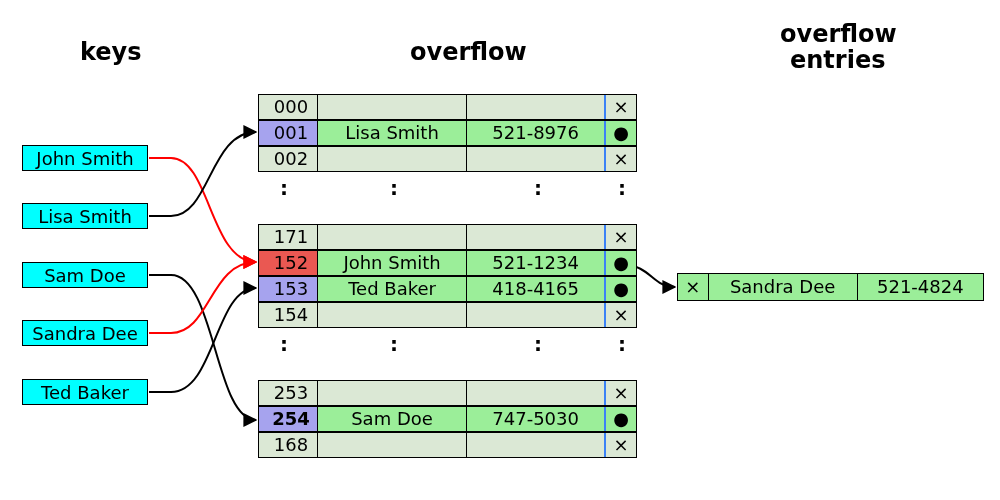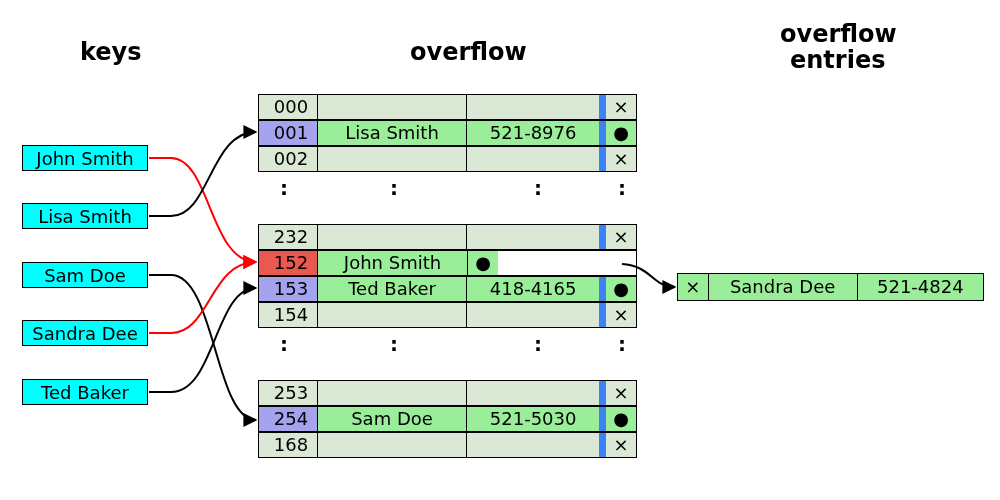--- a/index.html
+++ b/index.html
@@ -58,21 +58,21 @@
     border: 1px solid #000;
     display: flex;
   }
   .cell-name, .cell-phone, .cell-flag {
     box-sizing: border-box;
     height: 100%;
     text-align: center;
     line-height: 24px;
   }
   .cell-name  { width: 150px; border-right: 1px solid #000; }
-  .cell-phone { width: 140px; border-right: 7px solid #3b82f6; }
+  .cell-phone { width: 140px; border-right: 2px solid #3b82f6; }
   .cell-flag  { width: 30px; font-weight: 400; }
   .brow.empty .cell-name,
   .brow.empty .cell-phone,
   .brow.empty .cell-flag { background: #dbe8d5; }
   .brow.full  .cell-name,
   .brow.full  .cell-phone,
   .brow.full  .cell-flag { background: #9bee99; }
   
   .colons { position: absolute; font-weight: 700; font-size: 20px; }
   
@@ -147,29 +147,30 @@
     <div class="cell-name"></div>
     <div class="cell-phone"></div>
     <div class="cell-flag">×</div>
   </div>
 
   <div class="colons" style="left:280px; top:176px;">:</div>
   <div class="colons" style="left:390px; top:176px;">:</div>
   <div class="colons" style="left:534px; top:176px;">:</div>
   <div class="colons" style="left:618px; top:176px;">:</div>
 
-  <div class="idx" style="top:224px;">232</div>
+  <div class="idx" style="top:224px;">171</div>
   <div class="brow empty" style="top:224px;">
     <div class="cell-name"></div>
     <div class="cell-phone"></div>
     <div class="cell-flag">×</div>
   </div>
   <div class="idx hi-red" style="top:250px;">152</div>
   <div class="brow full" style="top:250px;">
     <div class="cell-name">John Smith</div>
+    <div class="cell-phone">521-1234</div>
     <div class="cell-flag">●</div>
   </div>
   <div class="idx hi-blue" style="top:276px;">153</div>
   <div class="brow full" style="top:276px;">
     <div class="cell-name">Ted Baker</div>
     <div class="cell-phone">418-4165</div>
     <div class="cell-flag">●</div>
   </div>
   <div class="idx" style="top:302px;">154</div>
   <div class="brow empty" style="top:302px;">
@@ -182,24 +183,24 @@
   <div class="colons" style="left:390px; top:332px;">:</div>
   <div class="colons" style="left:534px; top:332px;">:</div>
   <div class="colons" style="left:618px; top:332px;">:</div>
 
   <div class="idx" style="top:380px;">253</div>
   <div class="brow empty" style="top:380px;">
     <div class="cell-name"></div>
     <div class="cell-phone"></div>
     <div class="cell-flag">×</div>
   </div>
-  <div class="idx hi-blue" style="top:406px;">254</div>
+  <div class="idx hi-blue" style="top:406px;font-weight:bold;">254</div>
   <div class="brow full" style="top:406px;">
     <div class="cell-name">Sam Doe</div>
-    <div class="cell-phone">521-5030</div>
+    <div class="cell-phone">747-5030</div>
     <div class="cell-flag">●</div>
   </div>
   <div class="idx" style="top:432px;">168</div>
   <div class="brow empty" style="top:432px;">
     <div class="cell-name"></div>
     <div class="cell-phone"></div>
     <div class="cell-flag">×</div>
   </div>
 
   <div class="overflow">

